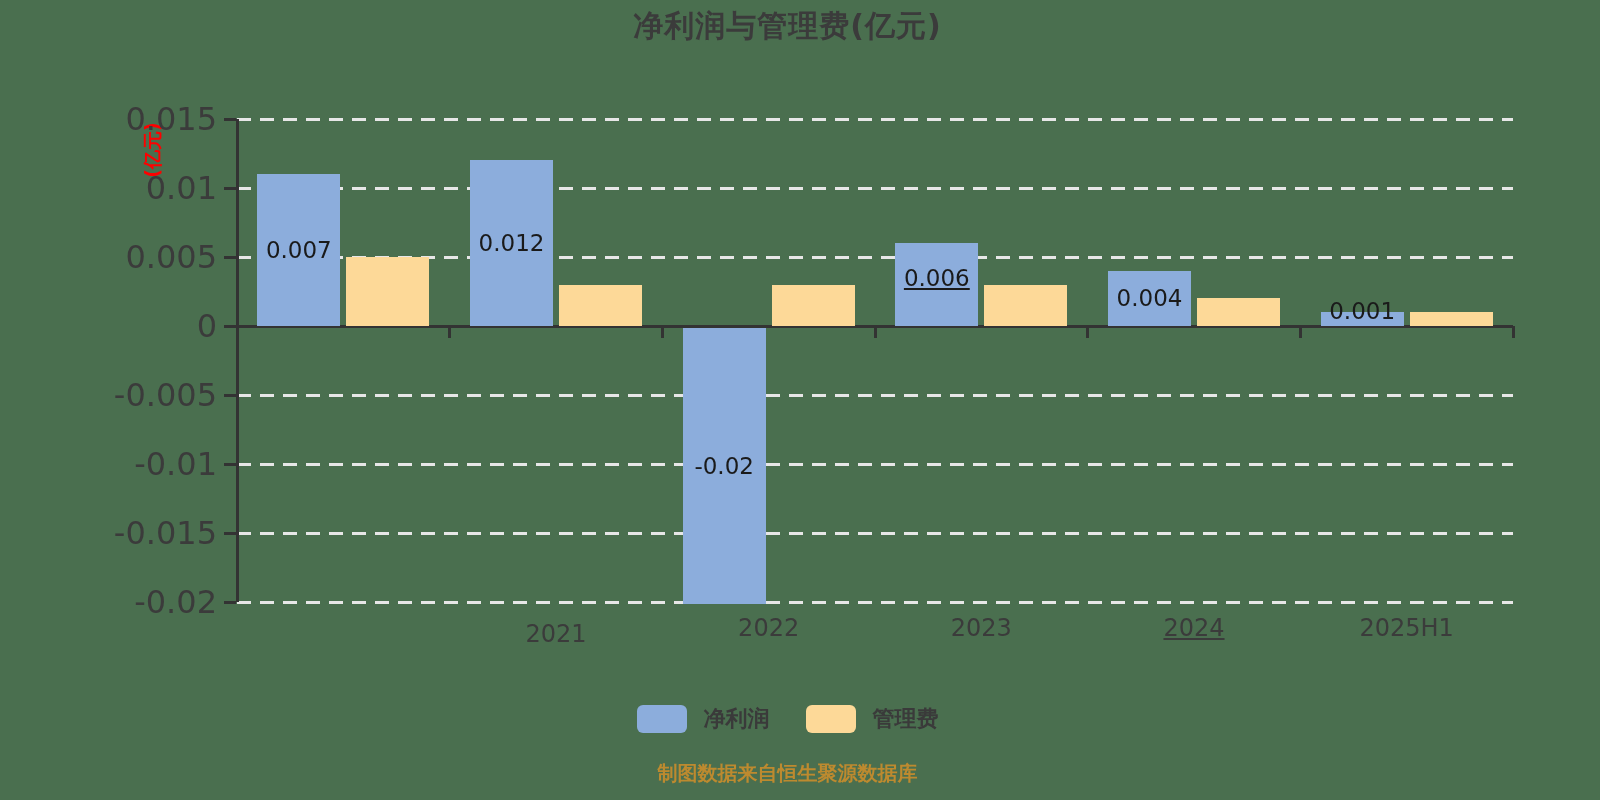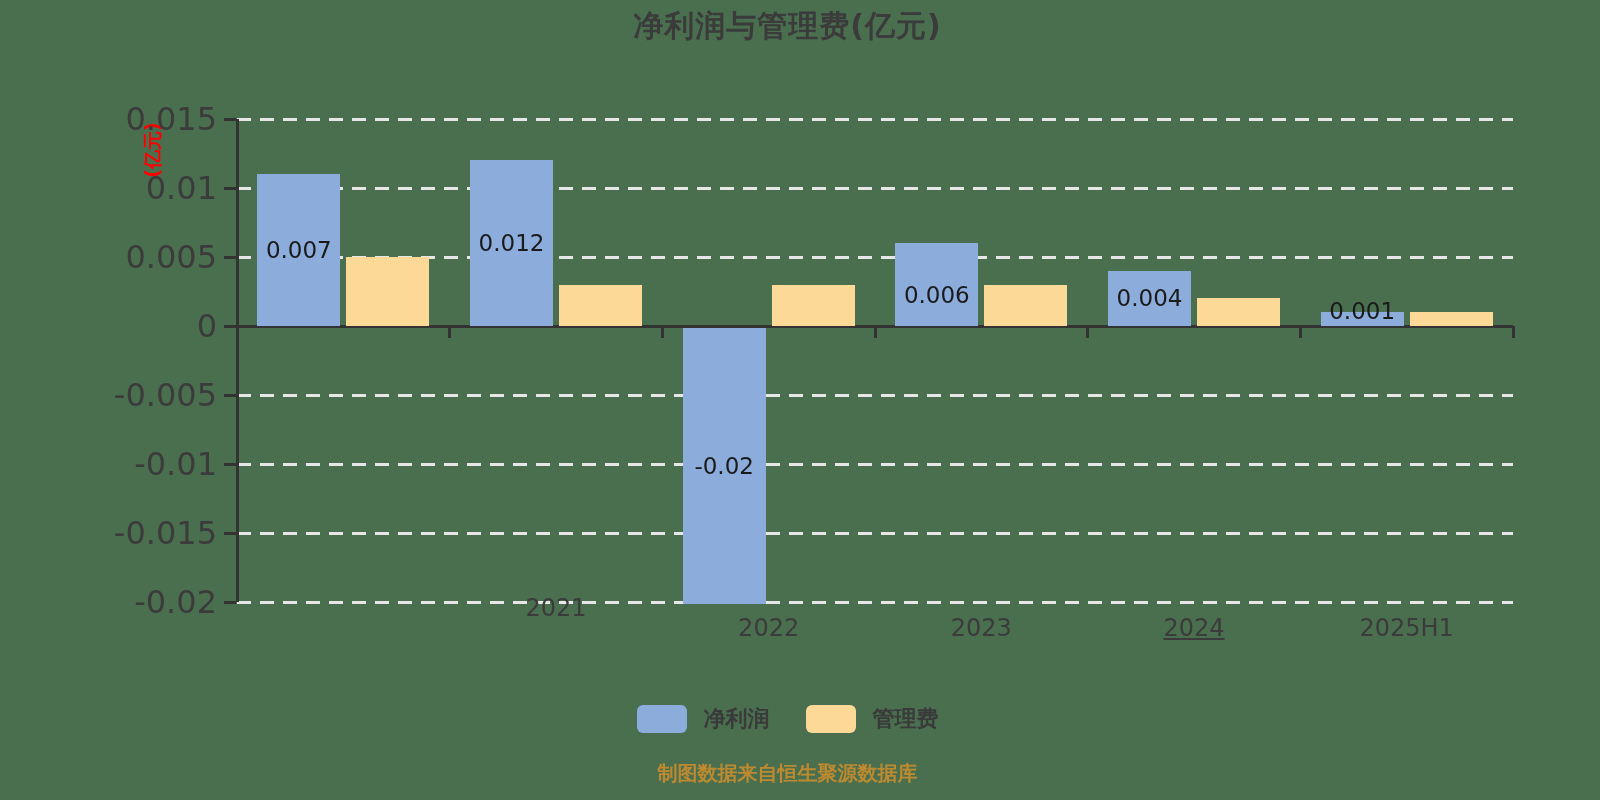--- a/index.html
+++ b/index.html
@@ -89,36 +89,36 @@
     <div class="y-tick-label" style="top: 468px;">-0.02</div>
     <div class="zero-line" style="top: 205.5px;"></div>
     <div class="y-axis-line"></div>
     <div class="x-tick" style="left: -1.5px; top: 207px;"></div>
     <div class="x-tick" style="left: 211.167px; top: 207px;"></div>
     <div class="x-tick" style="left: 423.833px; top: 207px;"></div>
     <div class="x-tick" style="left: 636.5px; top: 207px;"></div>
     <div class="x-tick" style="left: 849.167px; top: 207px;"></div>
     <div class="x-tick" style="left: 1061.83px; top: 207px;"></div>
     <div class="x-tick" style="left: 1274.5px; top: 207px;"></div>
-    <div class="x-tick-label" style="left: 239px; top: 473px;">2021</div>
+    <div class="x-tick-label" style="left: 239px; top: 499px;">2021</div>
     <div class="x-tick-label" style="left: 451.667px; top: 493px;">2022</div>
     <div class="x-tick-label" style="left: 664.333px; top: 493px;">2023</div>
     <div class="x-tick-label" style="left: 877px; top: 493px; text-decoration: underline;">2024</div>
     <div class="x-tick-label" style="left: 1089.67px; top: 493px;">2025H1</div>
     <div class="bar" style="left: 20.3333px; top: 55.2px; height: 151.8px; background: rgb(140, 173, 220);"></div>
     <div class="bar-label" style="left: -3.16667px; top: 116.1px;">0.007</div>
     <div class="bar" style="left: 109.333px; top: 138px; height: 69px; background: rgb(253, 217, 152);"></div>
     <div class="bar" style="left: 233px; top: 41.4px; height: 165.6px; background: rgb(140, 173, 220);"></div>
     <div class="bar-label" style="left: 209.5px; top: 109.2px;">0.012</div>
     <div class="bar" style="left: 322px; top: 165.6px; height: 41.4px; background: rgb(253, 217, 152);"></div>
     <div class="bar" style="left: 445.667px; top: 208.5px; height: 276px; background: rgb(140, 173, 220);"></div>
     <div class="bar-label" style="left: 422.167px; top: 331.5px;">-0.02</div>
     <div class="bar" style="left: 534.667px; top: 165.6px; height: 41.4px; background: rgb(253, 217, 152);"></div>
     <div class="bar" style="left: 658.333px; top: 124.2px; height: 82.8px; background: rgb(140, 173, 220);"></div>
-    <div class="bar-label" style="left: 634.833px; top: 161px;">0.006</div>
+    <div class="bar-label" style="left: 634.833px; top: 144px; text-decoration: underline;">0.006</div>
     <div class="bar" style="left: 747.333px; top: 165.6px; height: 41.4px; background: rgb(253, 217, 152);"></div>
     <div class="bar" style="left: 871px; top: 151.8px; height: 55.2px; background: rgb(140, 173, 220);"></div>
     <div class="bar-label" style="left: 847.5px; top: 164.4px;">0.004</div>
     <div class="bar" style="left: 960px; top: 179.4px; height: 27.6px; background: rgb(253, 217, 152);"></div>
     <div class="bar" style="left: 1083.67px; top: 193.2px; height: 13.8px; background: rgb(140, 173, 220);"></div>
     <div class="bar-label" style="left: 1060.17px; top: 177px;">0.001</div>
     <div class="bar" style="left: 1172.67px; top: 193.2px; height: 13.8px; background: rgb(253, 217, 152);"></div>
   </div>
 
 <div class="legend">

